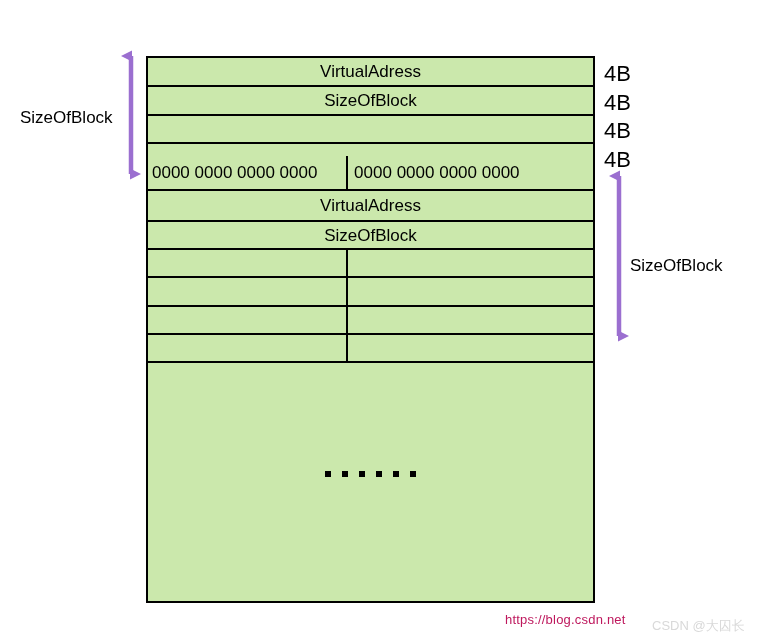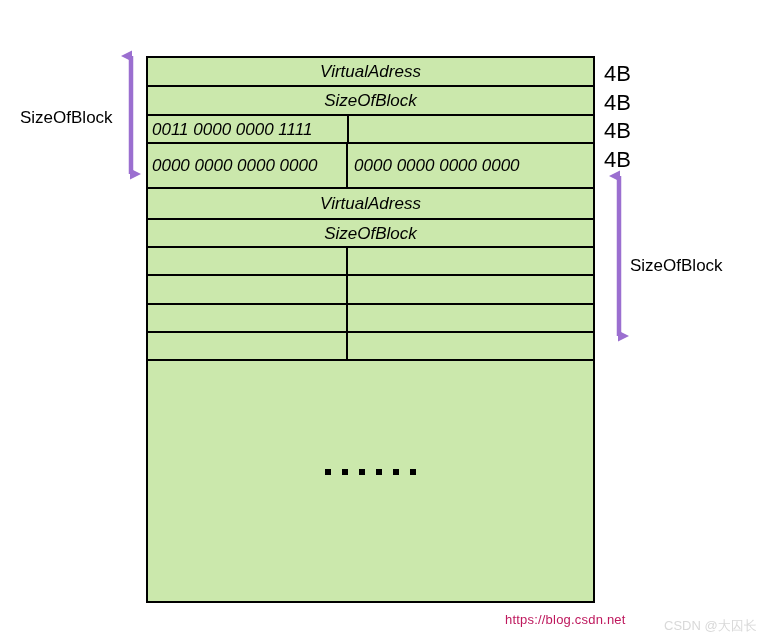--- a/index.html
+++ b/index.html
@@ -19,21 +19,20 @@
   
   #reloc-table {
     position: absolute;
     left: 146px;
     top: 56px;
     width: 449px;
     height: 547px;
     box-sizing: border-box;
     border: 2px solid #000000;
     background: #cbe8ac;
-    font-style: italic;
   }
 
   .row {
     position: relative;
     box-sizing: border-box;
     border-bottom: 2px solid #000000;
     display: flex;
     width: 100%;
   }
 
@@ -62,21 +61,21 @@
     padding-left: 6px;
   }
   .cell.half-blank-l {
     width: 201px;
     border-right: 2px solid #000000;
   }
   .cell.half-blank-r {
     width: 246px;
   }
 
-  .h30 { height: 45px; }
+  .h30 { height: 35px; margin-top: 12px; }
   .h29 { height: 29px; }
   .h28 { height: 28px; }
   .h31 { height: 31px; }
 
   
   #filler-region {
     position: relative;
     width: 100%;
     height: 263px;
     box-sizing: border-box;
@@ -127,21 +126,20 @@
     white-space: nowrap;
     letter-spacing: 0.2px;
   }
   #watermark-author {
     position: absolute;
     left: 652px;
     top: 617px;
     font-size: 13px;
     color: #d9d9d9;
     white-space: nowrap;
-    margin-left: 12px;
   }
 </style>
 </head>
 <body>
 
 <svg class="measure-arrow" style="left:118px; top:50px;" width="26" height="130" viewBox="0 0 26 130">
   <defs>
     <marker id="arrow-up-left" markerWidth="12" markerHeight="12" refX="6" refY="10" orient="auto-start-reverse" markerUnits="userSpaceOnUse">
       <path d="M 6 0 L 11.5 11 L 0.5 11 Z" fill="#9b6fd0"></path>
     </marker>
@@ -177,21 +175,20 @@
 
   <div class="row h29">
     <div class="cell full">VirtualAdress</div>
   </div>
 
   <div class="row h29">
     <div class="cell full">SizeOfBlock</div>
   </div>
 
   <div class="row h28">
-    <div class="cell left-half">0011 0000 0000 1111</div>
   </div>
 
   <div class="row h30">
     <div class="cell left-half">0000 0000 0000 0000</div>
     <div class="cell right-half">0000 0000 0000 0000</div>
   </div>
 
   <div class="row h31">
     <div class="cell full">VirtualAdress</div>
   </div>

